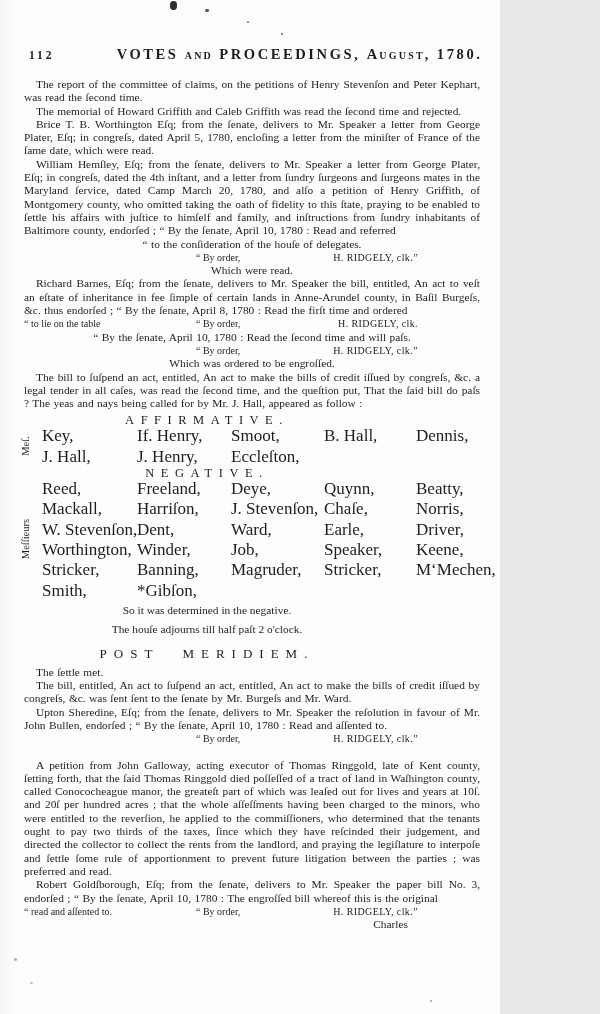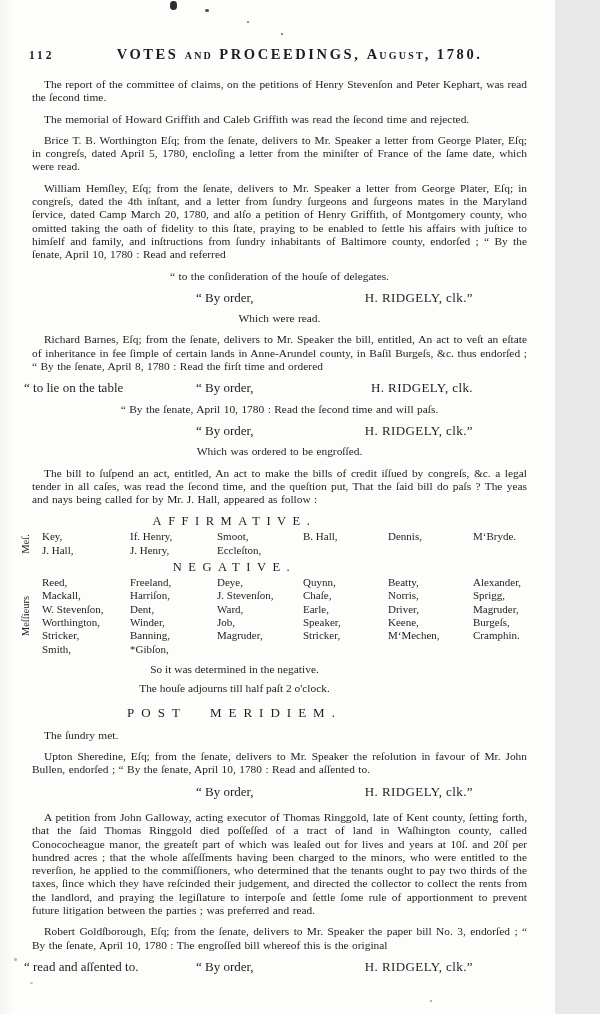--- a/index.html
+++ b/index.html
@@ -1,47 +1,47 @@
 <!DOCTYPE html>
 <html><head>
 <meta charset="utf-8">
 <style>
   html,body{margin:0;padding:0;background:#e8e8e8;}
   .page{
-    position:relative;width:555px;height:1014px;overflow:hidden;
+    position:relative;width:500px;height:1014px;overflow:hidden;
     background:linear-gradient(90deg,#f5f5f3 0,#fdfdfc 14px,#fdfdfc 586px,#f8f8f6 600px);
     font-family:"Liberation Serif","DejaVu Serif",serif;
     color:#1d1d1d;
   }
   .inner{position:absolute;left:24px;right:20px;top:46px;}
   
   .hdr{display:flex;align-items:baseline;margin-bottom:15px;white-space:nowrap;}
   .pagenum{font-size:11.5px;letter-spacing:3px;font-weight:bold;margin-left:5px;}
   .ptitle{margin-left:62px;font-size:14.5px;letter-spacing:2.6px;font-weight:600;}
   .ptitle .sc{font-variant:small-caps;letter-spacing:2.2px;}
   
-  .bp{margin:8px;font-size:11.4px;line-height:13.3px;text-align:justify;word-spacing:0.6px;}
+  .bp{margin:0;font-size:11.4px;line-height:13.3px;text-align:justify;word-spacing:0.6px;}
   .bp.ind{text-indent:12px;}
   .bp.flush{text-align:center;}
   .bp.rightcw{text-align:right;padding-right:72px;}
-  .qline{position:relative;height:13.3px;font-size:13px;line-height:13.3px;}
+  .qline{position:relative;height:13.3px;font-size:10px;line-height:13.3px;}
   .qleft{position:absolute;left:0;white-space:nowrap;}
   .qcenter{position:absolute;left:172px;white-space:nowrap;}
   .qright{position:absolute;right:62px;white-space:nowrap;letter-spacing:0.4px;}
   
   .headword{font-size:12.5px;letter-spacing:6.5px;text-align:center;transform:translateX(-45px);
     margin:3px 0 1px;font-weight:500;white-space:nowrap;}
   .headword.pm{font-size:13px;letter-spacing:7px;word-spacing:13px;margin:7px 0 4px;}
   .centerline{font-size:11.4px;line-height:19px;text-align:center;transform:translateX(-45px);}
   
   .votes{position:relative;padding-left:18px;margin:1px 0;}
   .vlabel{position:absolute;left:-4px;top:50%;writing-mode:vertical-rl;
     transform:translateY(-50%) rotate(180deg);font-size:10.5px;white-space:nowrap;}
   .vgrid{display:grid;grid-template-columns:88px 87px 86px 85px 85px auto;
-    font-size:11px;line-height:13.3px;}
+    font-size:17px;line-height:13.3px;gap:7px;}
   .vgrid .cell{white-space:nowrap;}
   
   .sp{position:absolute;background:#2e2e2e;border-radius:45%;}
 </style>
 </head>
 <body>
 
 <div class="page">
 
   <i class="sp" style="left:170px;top:1px;width:7px;height:9px;"></i>
@@ -152,32 +152,34 @@
           <div class="cell"></div>
           <div class="cell"></div>
         </div>
     </div>
 
     <div class="centerline" style="margin-top:4px;">So it was determined in the negative.</div>
     <div class="centerline">The houſe adjourns till half paſt 2 o'clock.</div>
 
     <div class="headword pm">POST MERIDIEM.</div>
 
-    <p class="bp ind">The ſundry met.</p>
+    <p class="bp ind">The ſettle met.</p>
+    <p class="bp ind">The bill, entitled, An act to ſuſpend an act, entitled, An act to make the bills of credit iſſued by congreſs, &amp;c. was ſent ſent to the ſenate by Mr. Burgeſs and Mr. Ward.</p>
     <p class="bp ind">Upton Sheredine, Eſq; from the ſenate, delivers to Mr. Speaker the reſolution in favour of Mr. John Bullen, endorſed ; “ By the ſenate, April 10, 1780 : Read and aſſented to.</p>
 
     <div class="qline">
       <span class="qcenter">“ By order,</span>
       <span class="qright">H. RIDGELY, clk.”</span>
     </div>
 
     <p class="bp ind" style="margin-top:13px;">A petition from John Galloway, acting executor of Thomas Ringgold, late of Kent county, ſetting forth, that the ſaid Thomas Ringgold died poſſeſſed of a tract of land in Waſhington county, called Conococheague manor, the greateſt part of which was leaſed out for lives and years at 10ſ. and 20ſ per hundred acres ; that the whole aſſeſſments having been charged to the minors, who were entitled to the reverſion, he applied to the commiſſioners, who determined that the tenants ought to pay two thirds of the taxes, ſince which they have reſcinded their judgement, and directed the collector to collect the rents from the landlord, and praying the legiſlature to interpoſe and ſettle ſome rule of apportionment to prevent future litigation between the parties ; was preferred and read.</p>
     <p class="bp ind">Robert Goldſborough, Eſq; from the ſenate, delivers to Mr. Speaker the paper bill No. 3, endorſed ; “ By the ſenate, April 10, 1780 : The engroſſed bill whereof this is the original</p>
 
     <div class="qline">
       <span class="qleft">“ read and aſſented to.</span>
       <span class="qcenter">“ By order,</span>
       <span class="qright">H. RIDGELY, clk.”</span>
     </div>
 
+    <p class="bp rightcw">Charles</p>
 
   </div>
 </div>
 
 </body></html>

